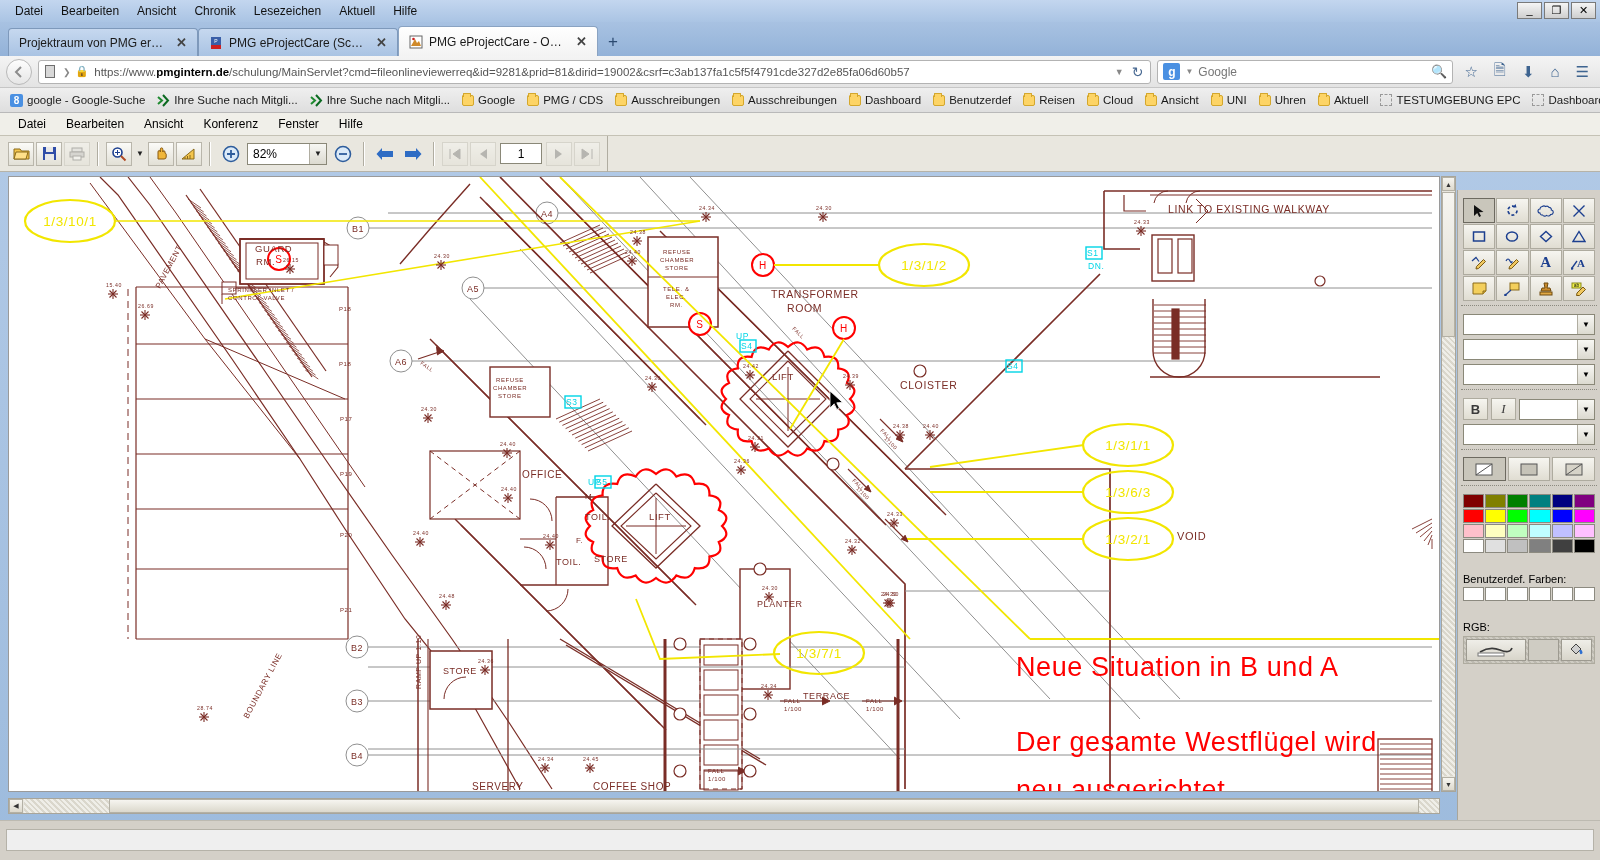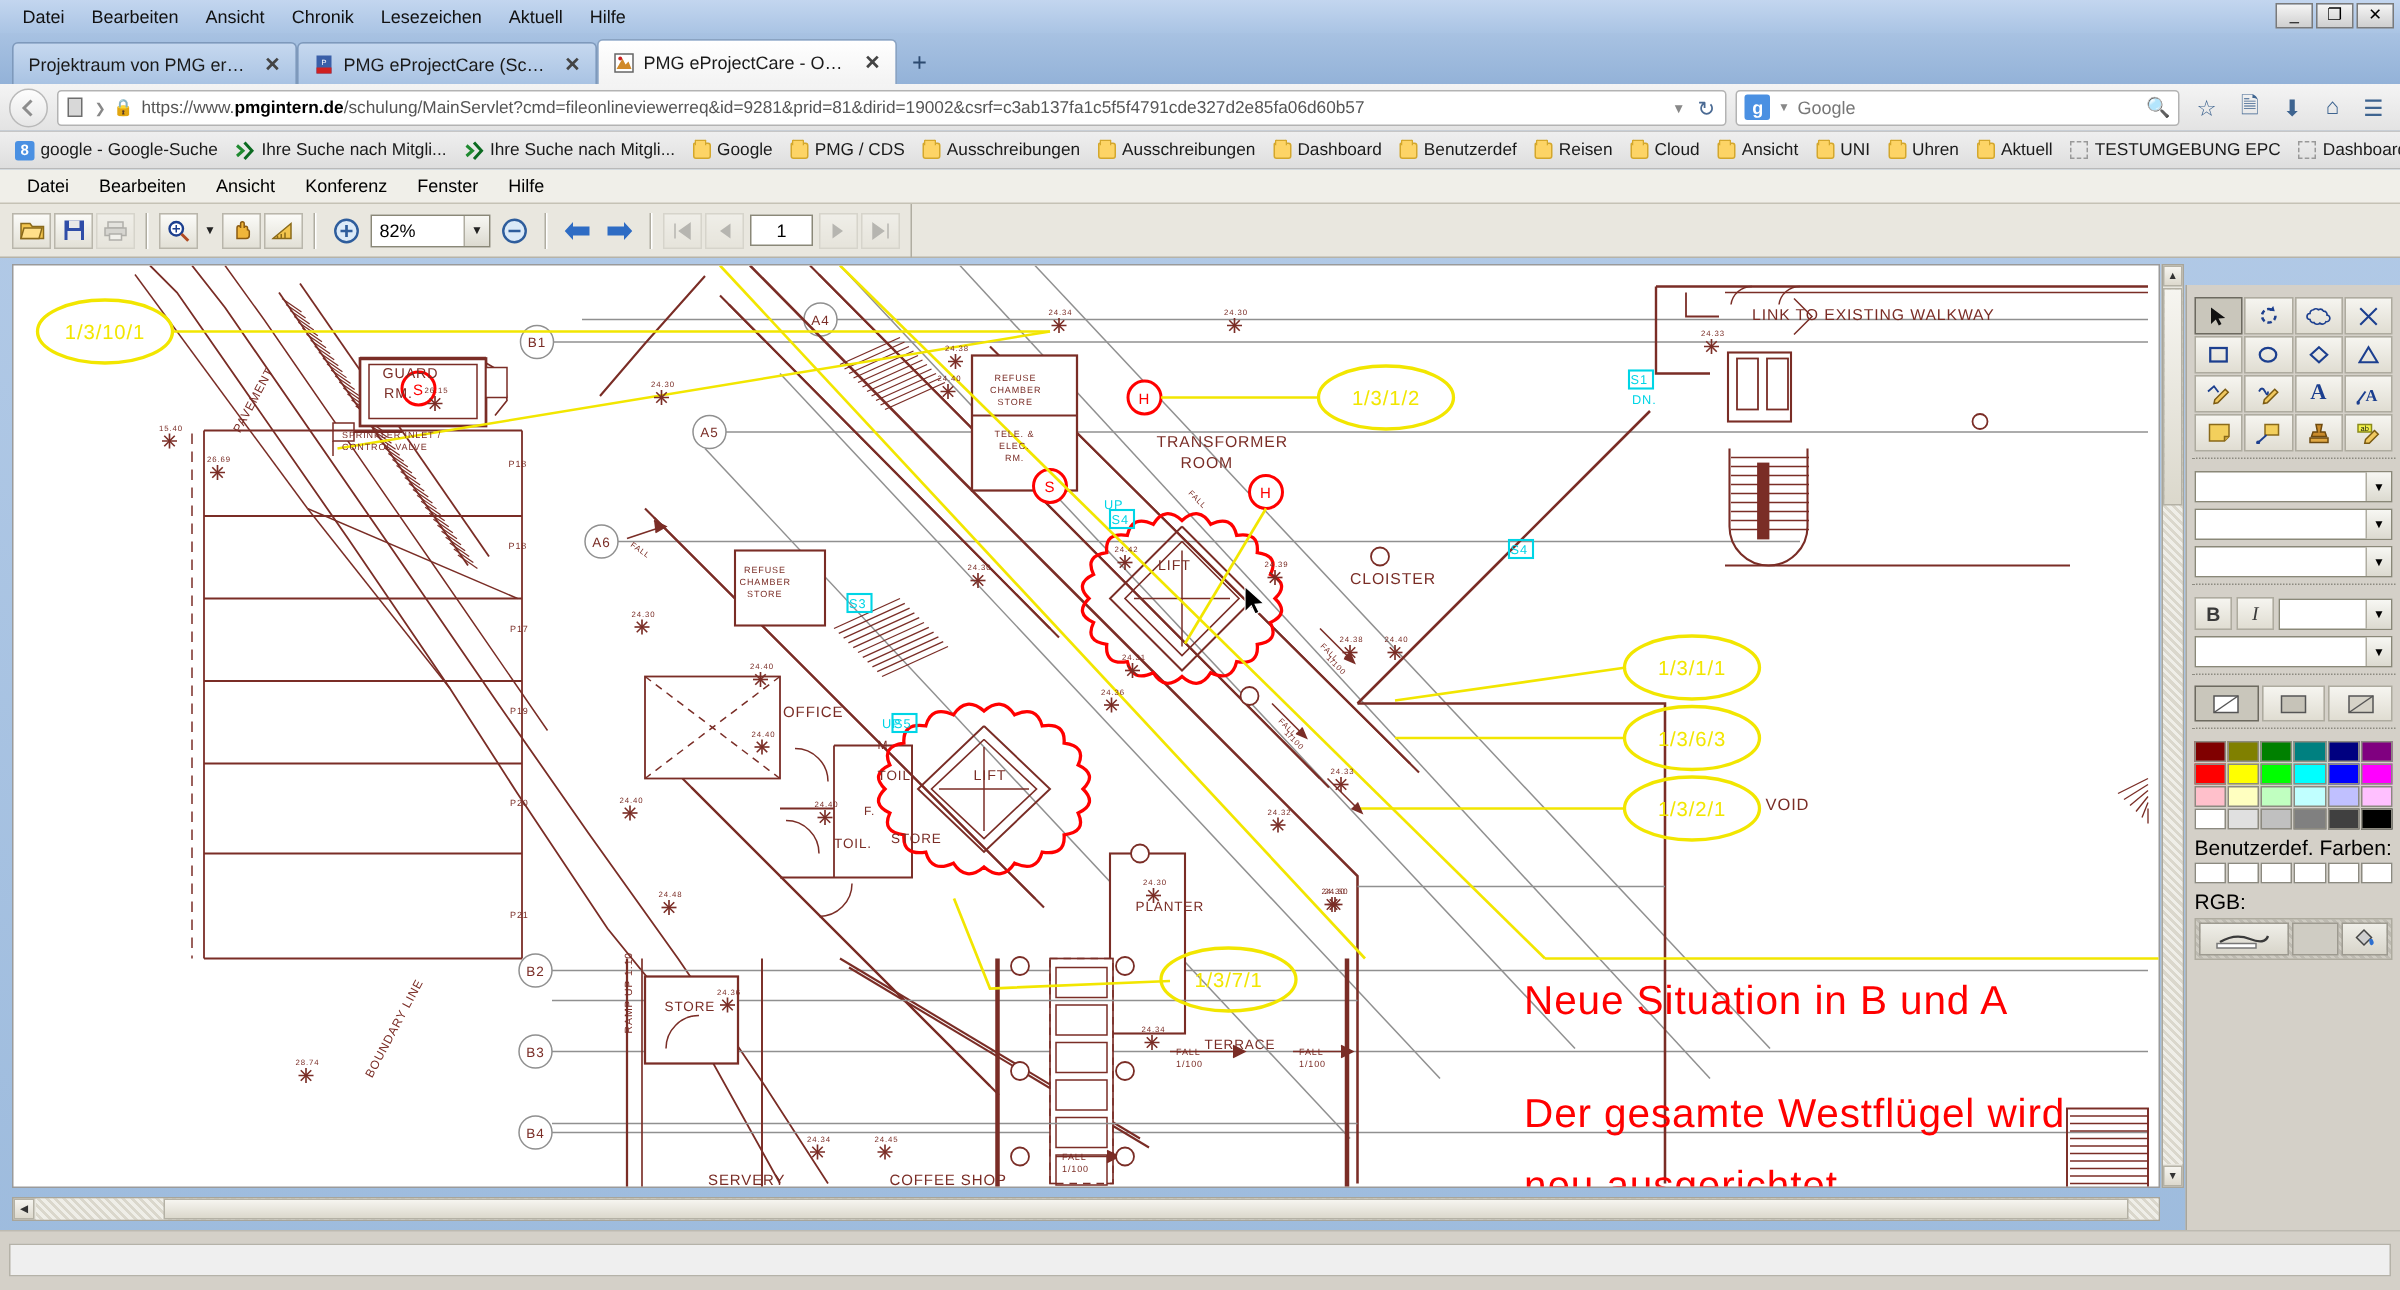--- a/index.html
+++ b/index.html
@@ -227,21 +227,21 @@
     font-size: 13px; color: #3a3a3a;
   }
   .fill-row { display:flex; gap:2px; margin-top:3px; }
   .fill-btn {
     flex:1 1 0; height: 24px; background: linear-gradient(#f6f5f0,#e0ddd2);
     border:1px solid #aeab9f; display:flex; align-items:center; justify-content:center;
   }
   .fill-btn.sel { background:#c9c6bb; border-color:#6d6a60; }
   .palette { display: grid; grid-template-columns: repeat(6, 1fr); gap: 1px; margin-top: 4px; }
   .sw { height: 14px; border: 1px solid #8c8a80; }
-  .pal-label { font-size: 14px; color: #000; margin-top: 4px; }
+  .pal-label { font-size: 11px; color: #000; margin-top: 20px; }
   .custom-pal { display: grid; grid-template-columns: repeat(6,1fr); gap:1px; margin-top:2px; }
   .rgb-row {
     display:flex; gap:2px; margin-top:3px;
     background: repeating-linear-gradient(45deg,#cfccc3 0 2px,#bdbab1 2px 4px);
     padding: 2px; border: 1px solid #aeab9f;
   }
   .rgb-btn { height: 22px; border: 1px solid #9d9a90; background: linear-gradient(#efeee8,#d8d5ca); display:flex;align-items:center;justify-content:center;}
 
   
   .status-bar {

